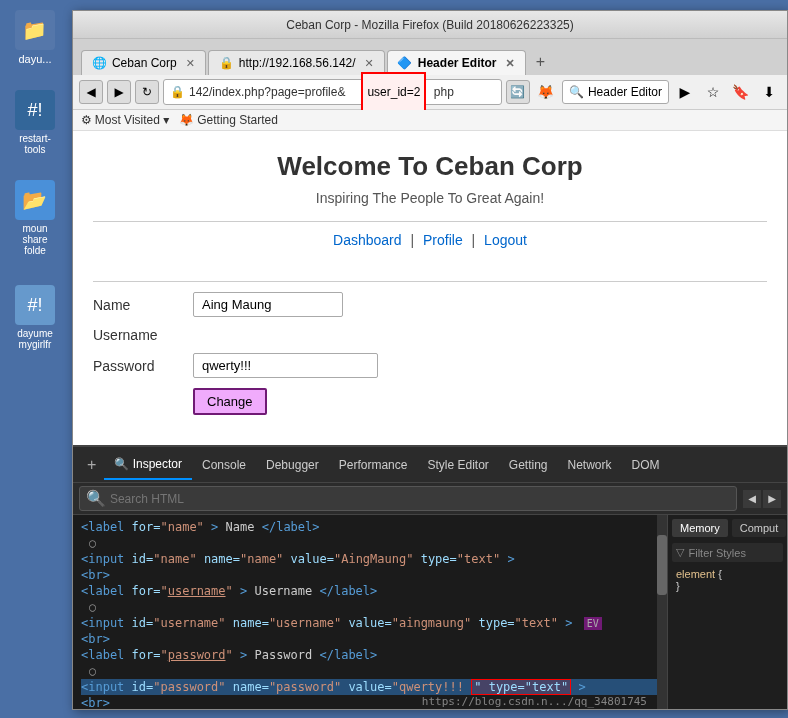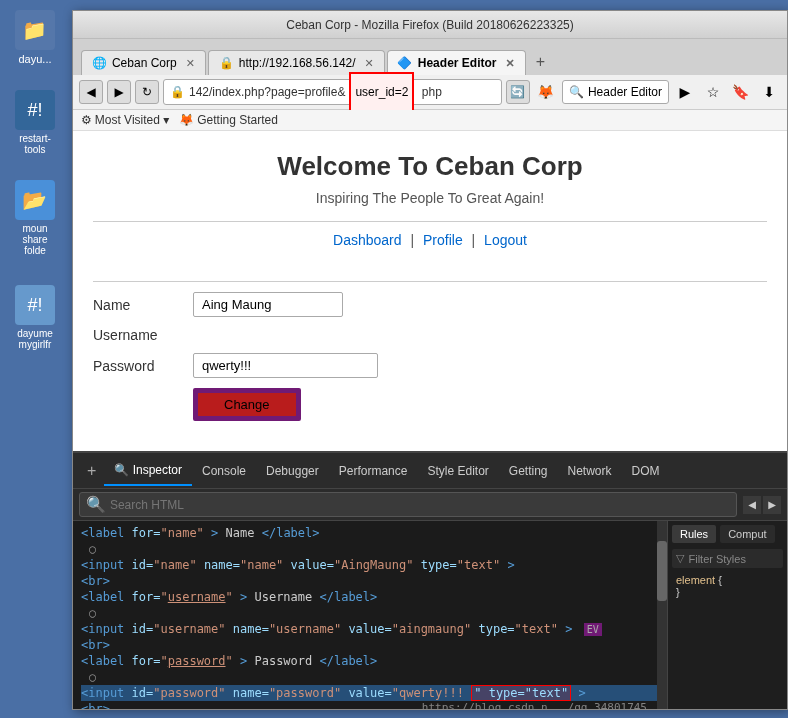--- a/index.html
+++ b/index.html
@@ -235,23 +235,23 @@
       font-size: 14px;
       color: #333;
     }
     .form-input {
       border: 1px solid #aaa;
       padding: 4px 8px;
       font-size: 13px;
       border-radius: 2px;
     }
     .form-btn {
-      background: #b91c1c;
-      border: 5px solid #701a75;
-      padding: 4px 26px;
+      background: #f0abfc;
+      border: 2px solid #701a75;
+      padding: 4px 12px;
       font-size: 13px;
       cursor: pointer;
       border-radius: 2px;
     }
 
     
     .devtools {
       height: 265px;
       background: #1b1b1b;
       border-top: 2px solid #444;
@@ -479,21 +479,21 @@
       <div class="tab-new">+</div>
     </div>
 
     <div class="nav-bar">
       <button class="nav-btn">◀</button>
       <button class="nav-btn">▶</button>
       <button class="nav-btn">↻</button>
       <div class="address-bar">
         <span>🔒</span>
         <span style="color:#333; font-size:12px;">142/index.php?page=profile&amp;</span>
-        <span class="highlight-box" style="border:2px solid red; background:#fff0f0; padding:11px 4px; font-size:12px;">user_id=2</span>
+        <span class="highlight-box" style="border:2px solid red; background:#fff0f0; padding:11px 4px; font-size:12px;margin-left:12px;">user_id=2</span>
         <span style="color:#333; font-size:12px;">&nbsp;php</span>
       </div>
       <button class="nav-btn">🔄</button>
       <div class="nav-icons">
         <span class="nav-icon">🦊</span>
         <div class="search-tab-input">
           <span>🔍</span>
           <span style="font-size:12px;">Header Editor</span>
         </div>
         <span class="nav-icon">▶</span>
@@ -645,21 +645,21 @@
 
               <div class="watermark">https://blog.csdn.n.../qq_34801745</div>
             </div>
             <div class="scrollbar">
               <div class="scrollbar-thumb"></div>
             </div>
           </div>
 
           <div class="devtools-rules">
             <div class="rules-tabs">
-              <div class="rules-tab active">Rules</div>
+              <div class="rules-tab active">Memory</div>
               <div class="rules-tab">Comput</div>
             </div>
             <div class="filter-styles">
               <span>▽</span>
               <span>Filter Styles</span>
             </div>
             <div class="element-rule">
               <span class="selector">element</span>
               <span class="brace"> { </span>
               <br>

